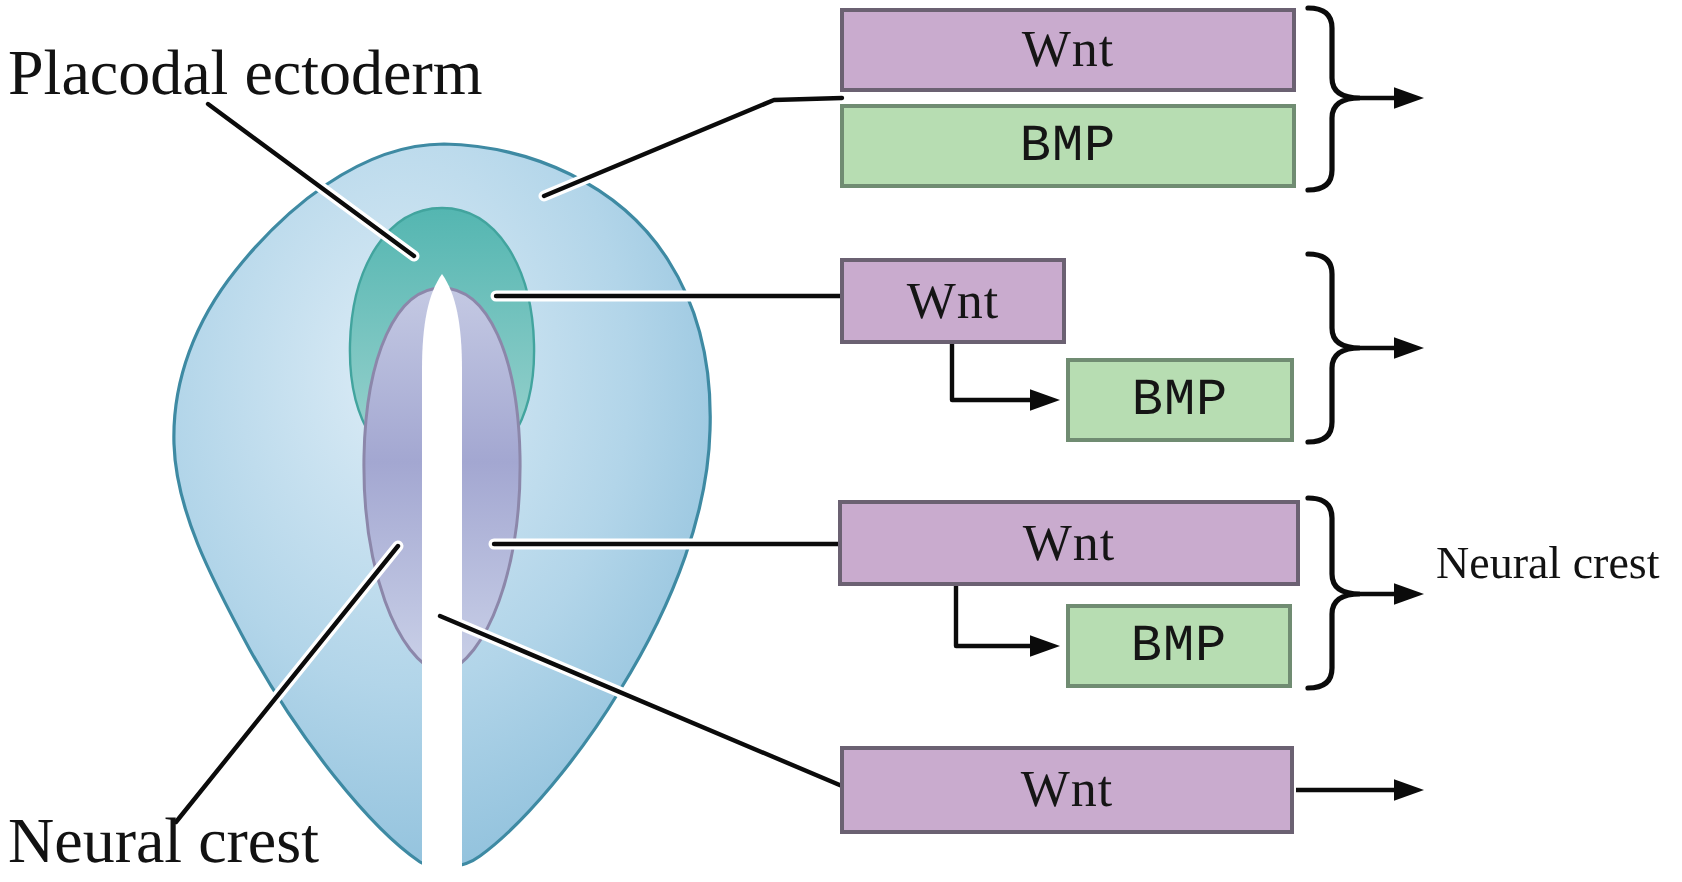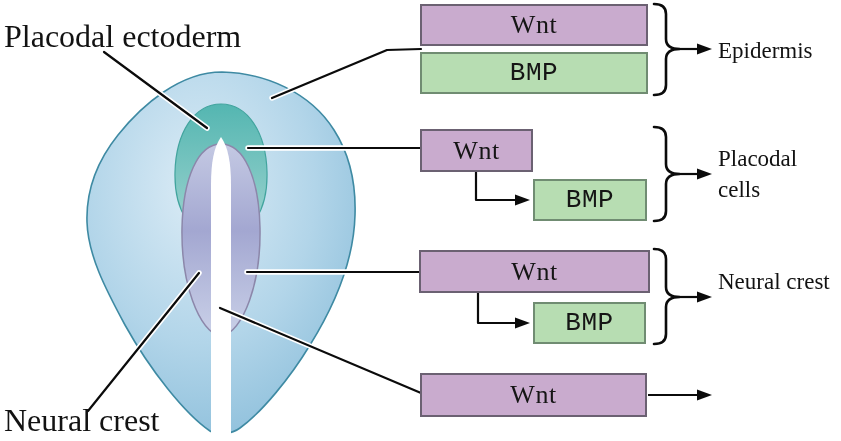--- a/index.html
+++ b/index.html
@@ -161,17 +161,15 @@
   <div class="box box-bmp r2-bmp">BMP</div>
 
   <div class="box box-wnt r3-wnt">Wnt</div>
   <div class="box box-bmp r3-bmp">BMP</div>
 
   <div class="box box-wnt r4-wnt">Wnt</div>
 
   <div class="region-label lbl-placodal-ectoderm">Placodal ectoderm</div>
   <div class="region-label lbl-neural-crest">Neural crest</div>
 
-  <div class="outcome-label out-epidermis">Epidermis</div>
-  <div class="outcome-label out-placodal">Placodal cells</div>
   <div class="outcome-label out-neuralcrest">Neural crest</div>
 
 </div>
 
 </body></html>

